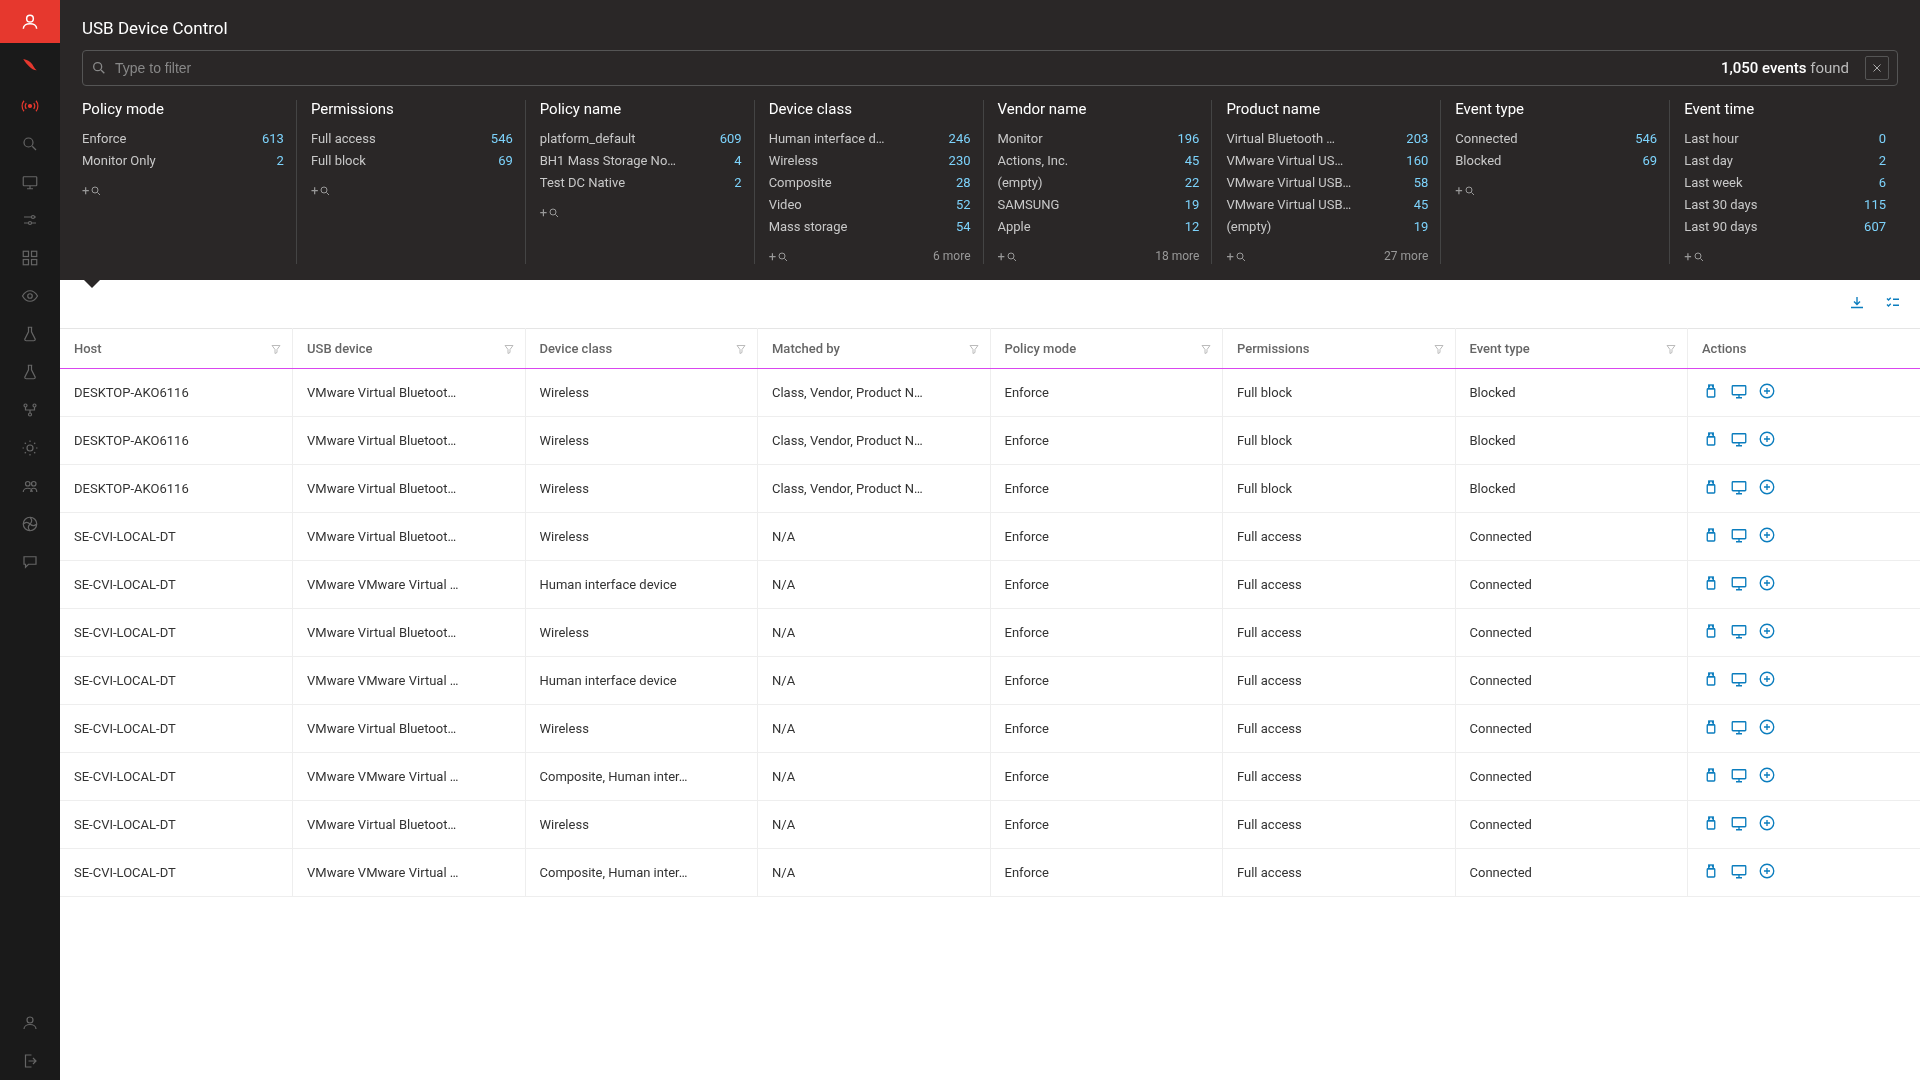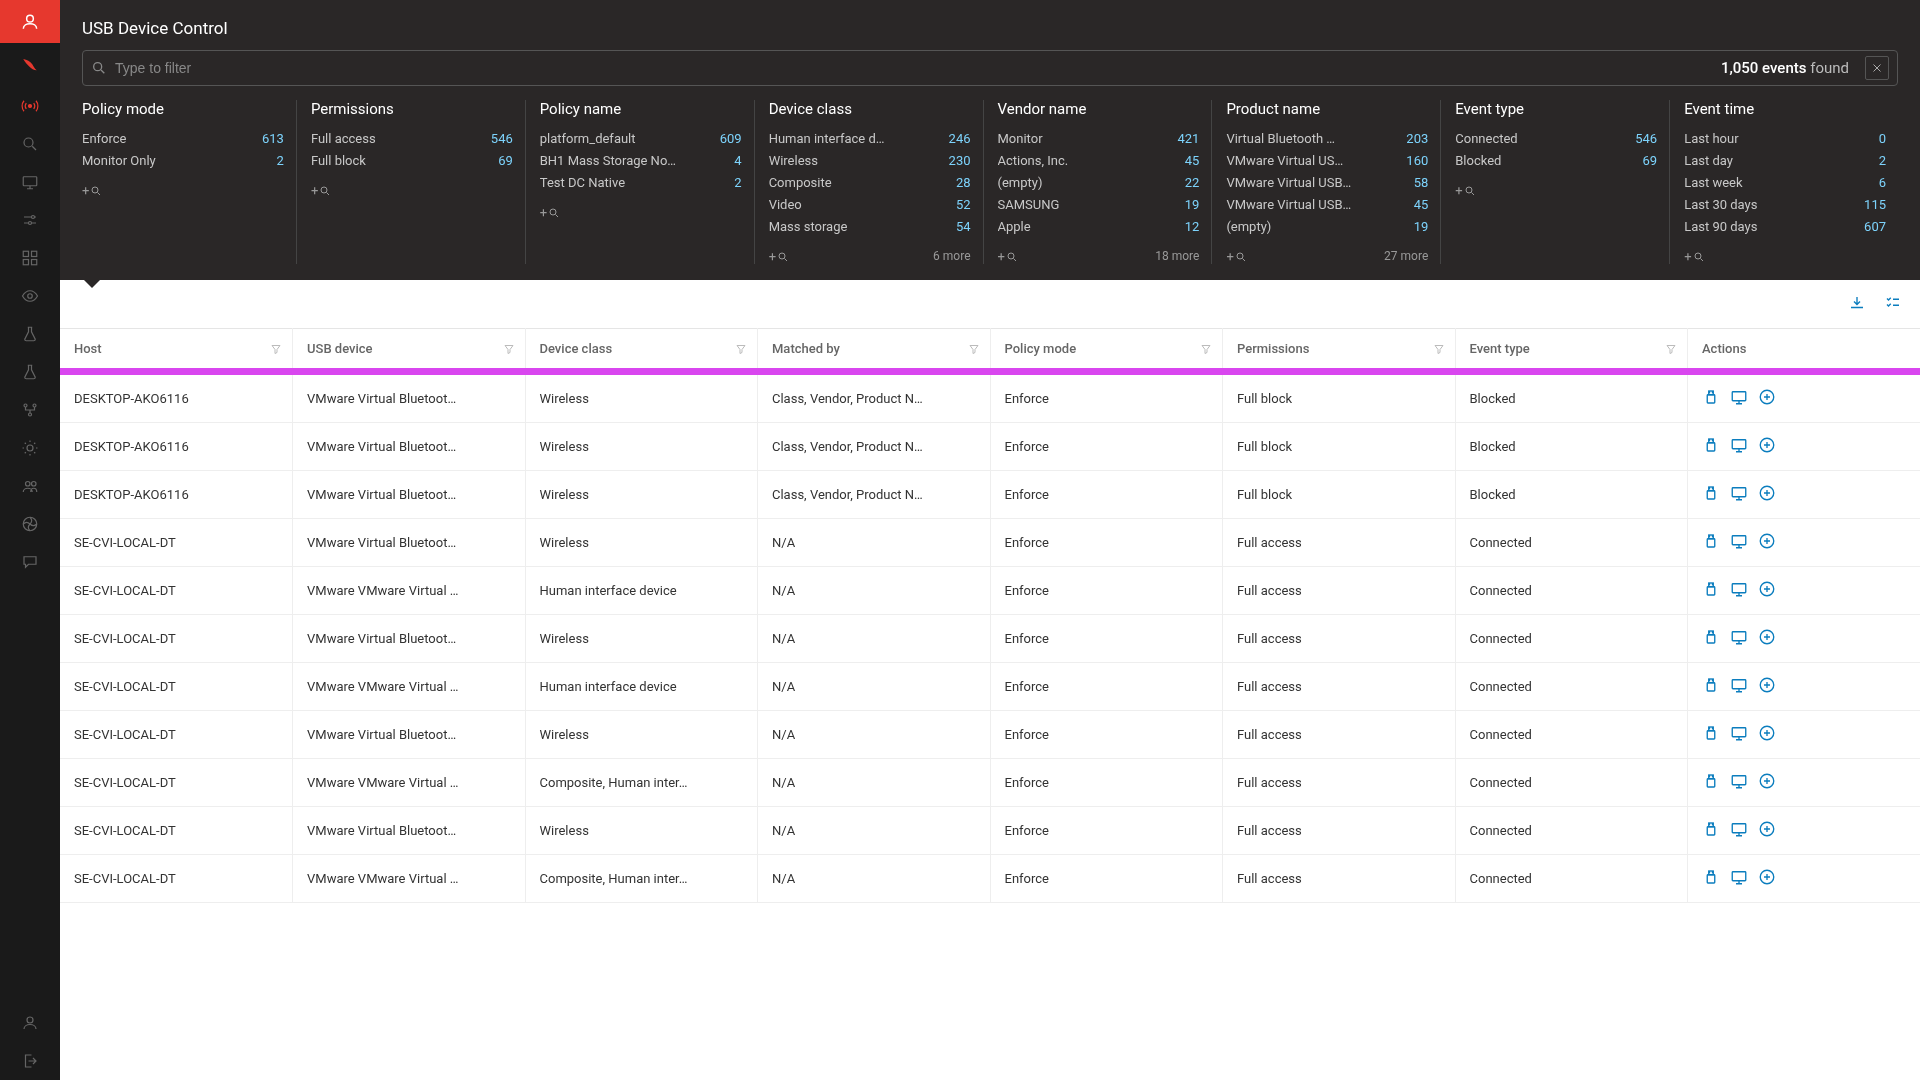--- a/index.html
+++ b/index.html
@@ -102,21 +102,21 @@
 .table-toolbar {
   height:48px; display:flex; justify-content:flex-end; align-items:center;
   padding: 0 16px; gap:14px;
 }
 .toolbar-icon { color:#0b7dbe; cursor:pointer; }
 .toolbar-icon svg { width:22px; height:18px; }
 
 table { width:100%; border-collapse:collapse; table-layout:fixed; }
 thead th {
   text-align:left; font-weight:500; color:#666; font-size:13px;
-  padding:12px 14px; border-top:1px solid #e5e5e5; border-bottom:7px solid #d946ef;
+  padding:12px 14px; border-top:1px solid #e5e5e5; border-bottom:1px solid #d946ef;
   position:relative; background:#fff;
 }
 thead th .filter-ic { position:absolute; right:10px; top:14px; color:#bbb; }
 tbody td {
   padding:13px 14px; border-bottom:1px solid #eee; color:#333; font-size:13px;
   white-space:nowrap; overflow:hidden; text-overflow:ellipsis;
 }
 .actions-cell { display:flex; gap:10px; color:#0b7dbe; }
 .actions-cell svg { width:18px; height:18px; cursor:pointer; }
 
@@ -344,21 +344,21 @@
                   <circle cx="10" cy="10" r="6"></circle>
                   <path d="M20 20l-5-5"></path>
                 </svg></span>
               <span class="facet-more">6 more</span>
             </div>
           </div>
           <div class="facet-col">
             <div class="facet-title">Vendor name</div>
             <div class="facet-item">
               <span class="label">Monitor</span>
-              <span class="cnt">421</span>
+              <span class="cnt">196</span>
             </div>
             <div class="facet-item">
               <span class="label">Actions, Inc.</span>
               <span class="cnt">45</span>
             </div>
             <div class="facet-item">
               <span class="label">(empty)</span>
               <span class="cnt">22</span>
             </div>
             <div class="facet-item">

